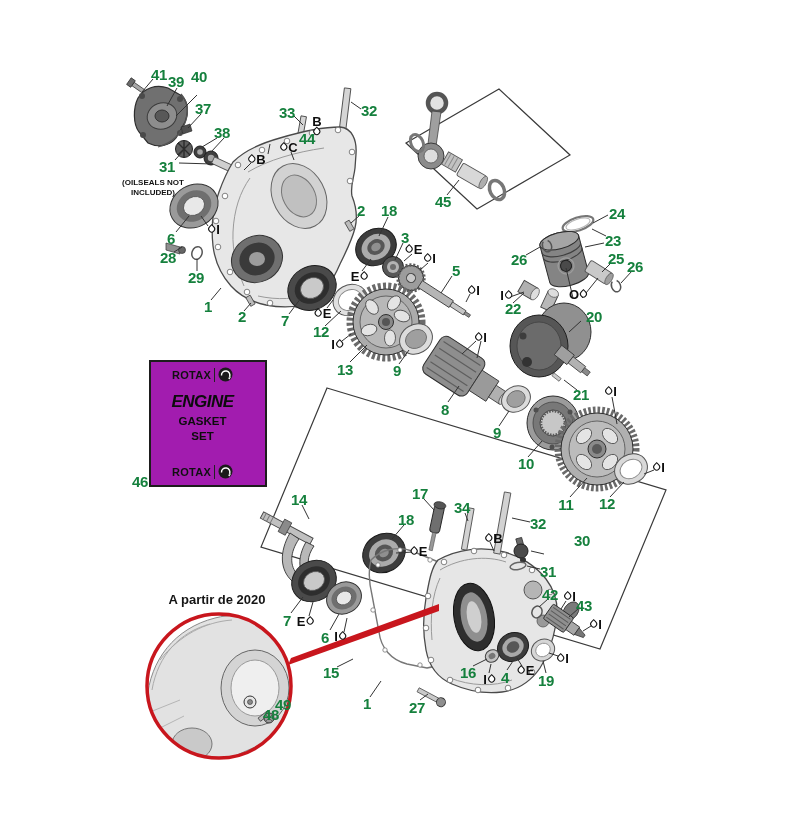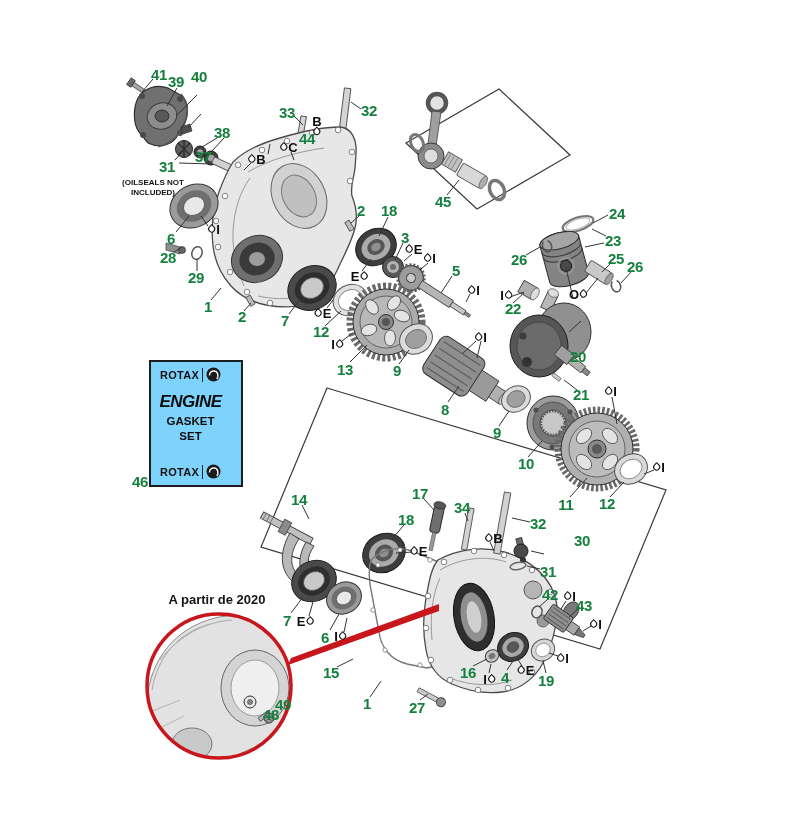--- a/index.html
+++ b/index.html
@@ -11,22 +11,22 @@
           white-space:nowrap;letter-spacing:-0.3px;}
   .lube{position:absolute;transform:translate(-50%,-50%);display:flex;align-items:center;gap:1px;
         font:bold 13px "Liberation Sans",sans-serif;color:#0e0e0e;line-height:1;}
   .lube.below{flex-direction:column;gap:0;}
   .drop{width:5px;height:5px;border:1.3px solid #111;background:#fff;
         border-radius:0 50% 50% 50%;transform:rotate(45deg);display:inline-block;flex:0 0 auto;}
   .note-oilseals{position:absolute;left:106px;top:178px;width:94px;text-align:center;
         font:bold 8px "Liberation Sans",sans-serif;color:#111;line-height:10px;}
   .year-note{position:absolute;left:156px;top:592px;width:122px;text-align:center;
         font:bold 13px "Liberation Sans",sans-serif;color:#151515;}
-  .gasket-box{position:absolute;left:149px;top:360px;width:94px;height:127px;
-        border:2px solid #1d1d1d;background:#7dd3fc;box-sizing:border-box;
+  .gasket-box{position:absolute;left:149px;top:360px;width:118px;height:127px;
+        border:2px solid #1d1d1d;background:#a21caf;box-sizing:border-box;
         display:flex;flex-direction:column;align-items:center;padding:5px 14px 6px 3px;}
   .gb-flap{position:absolute;right:-8px;top:8px;width:9px;height:112px;background:#f4f4f4;
         border:1.5px solid #2a2a2a;transform:skewY(-7deg);z-index:-1;}
   .gb-row{display:flex;align-items:center;justify-content:center;gap:3px;width:100%;}
   .gb-brand{font:bold 11px "Liberation Sans",sans-serif;letter-spacing:0.3px;color:#101010;}
   .gb-sep{width:1px;height:14px;background:#222;}
   .gb-logo{width:15px;height:15px;display:inline-block;}
   .gb-title{font:bold italic 17px "Liberation Sans",sans-serif;letter-spacing:-0.5px;
         color:#0c0c0c;margin-top:10px;}
   .gb-sub{font:bold 11.5px "Liberation Sans",sans-serif;color:#0c0c0c;margin-top:3px;}
@@ -446,21 +446,21 @@
 
 <div class="note-oilseals">
   <div>(OILSEALS NOT</div>
   <div>INCLUDED)</div>
 </div>
 <div class="year-note">A partir de 2020</div>
 
 <div class="plabel" style="left: 159px; top: 74px;">41</div>
     <div class="plabel" style="left: 176px; top: 81px;">39</div>
     <div class="plabel" style="left: 199px; top: 76px;">40</div>
-    <div class="plabel" style="left: 203px; top: 108px; margin-top: 48px;">37</div>
+    <div class="plabel" style="left: 203px; top: 108px;">37</div>
     <div class="plabel" style="left: 222px; top: 132px;">38</div>
     <div class="plabel" style="left: 287px; top: 112px;">33</div>
     <div class="plabel" style="left: 369px; top: 110px;">32</div>
     <div class="plabel" style="left: 271px; top: 138px; margin-left: 36px;">44</div>
     <div class="plabel" style="left: 167px; top: 166px;">31</div>
     <div class="plabel" style="left: 171px; top: 238px;">6</div>
     <div class="plabel" style="left: 168px; top: 257px;">28</div>
     <div class="plabel" style="left: 196px; top: 277px;">29</div>
     <div class="plabel" style="left: 208px; top: 306px;">1</div>
     <div class="plabel" style="left: 361px; top: 210px;">2</div>
@@ -468,21 +468,21 @@
     <div class="plabel" style="left: 389px; top: 210px;">18</div>
     <div class="plabel" style="left: 405px; top: 237px;">3</div>
     <div class="plabel" style="left: 443px; top: 201px;">45</div>
     <div class="plabel" style="left: 456px; top: 270px;">5</div>
     <div class="plabel" style="left: 617px; top: 213px;">24</div>
     <div class="plabel" style="left: 613px; top: 240px;">23</div>
     <div class="plabel" style="left: 519px; top: 259px;">26</div>
     <div class="plabel" style="left: 616px; top: 258px;">25</div>
     <div class="plabel" style="left: 635px; top: 266px;">26</div>
     <div class="plabel" style="left: 513px; top: 308px;">22</div>
-    <div class="plabel" style="left: 578px; top: 316px; margin-top: 40px;">20</div>
+    <div class="plabel" style="left: 594px; top: 316px;">20</div>
     <div class="plabel" style="left: 285px; top: 320px;">7</div>
     <div class="plabel" style="left: 321px; top: 331px;">12</div>
     <div class="plabel" style="left: 345px; top: 369px;">13</div>
     <div class="plabel" style="left: 397px; top: 370px;">9</div>
     <div class="plabel" style="left: 445px; top: 409px;">8</div>
     <div class="plabel" style="left: 497px; top: 432px;">9</div>
     <div class="plabel" style="left: 526px; top: 463px;">10</div>
     <div class="plabel" style="left: 581px; top: 394px; text-align: right;">21</div>
     <div class="plabel" style="left: 566px; top: 504px;">11</div>
     <div class="plabel" style="left: 607px; top: 503px;">12</div>

